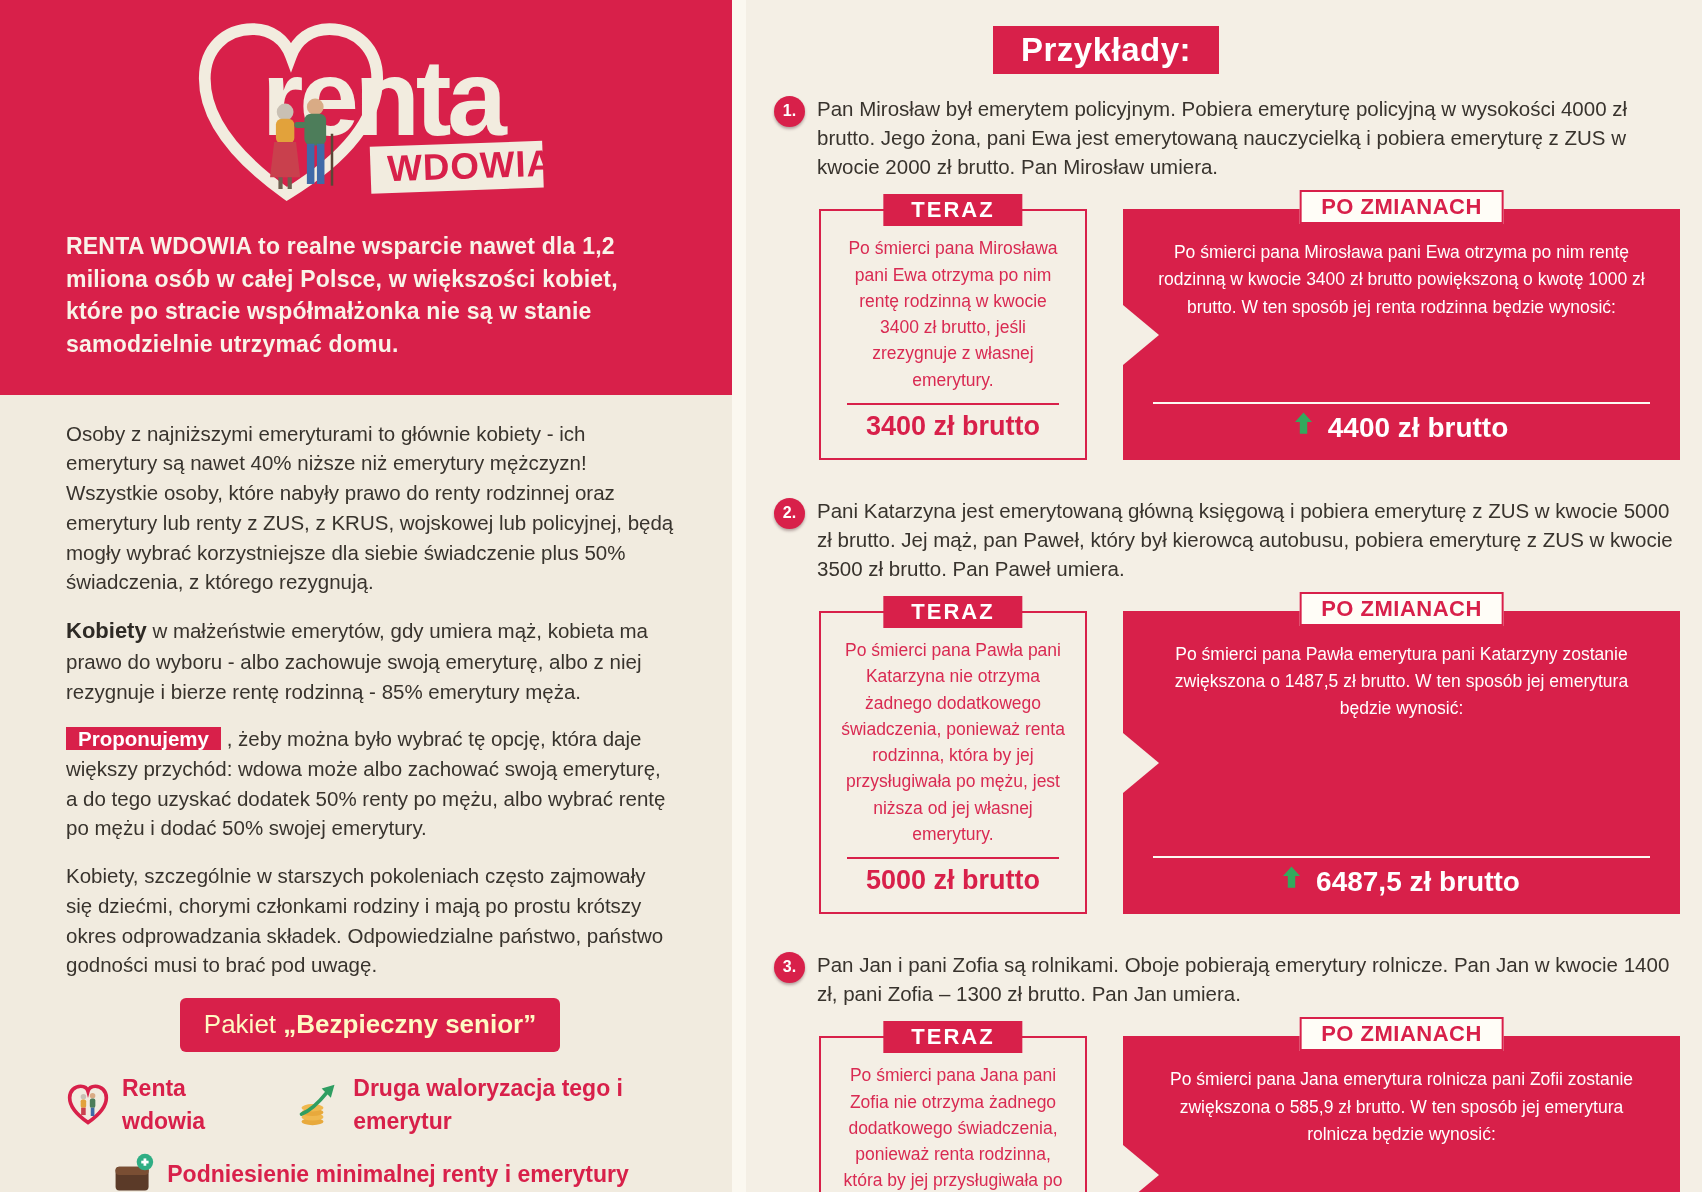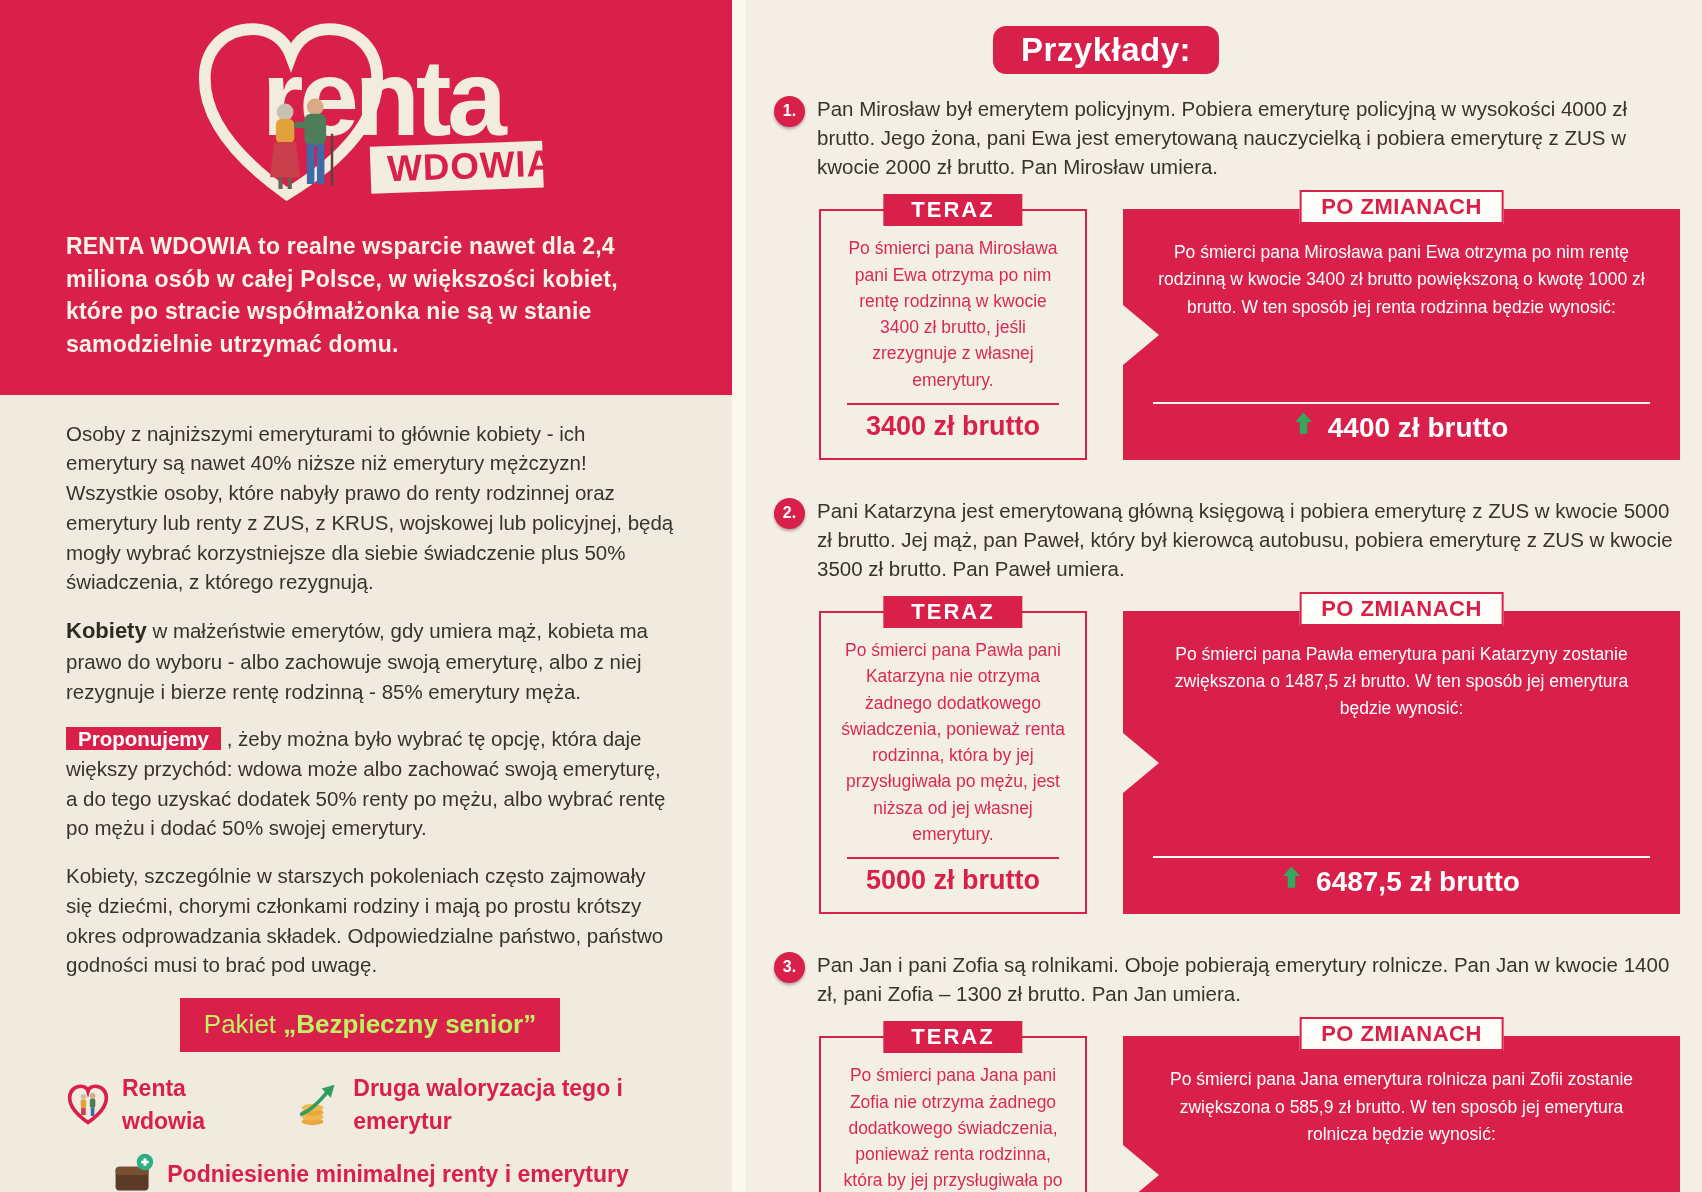--- a/index.html
+++ b/index.html
@@ -12,32 +12,32 @@
   .left-col { width:732px; background:#f1ebdf; display:flex; flex-direction:column; }
   .brand-header { background:#d8204a; padding:18px 62px 34px 66px; color:#f7f1e4; }
   .logo { display:block; margin:0 auto; }
   .intro { font-size:23px; font-weight:bold; line-height:1.42; color:#f9f3e8; margin-top:14px; letter-spacing:0.2px; }
 
   .left-body { padding:24px 58px 0 66px; color:#38332d; font-size:20.5px; line-height:1.45; }
   .left-body p { margin-bottom:18px; }
   .lead-bold { font-weight:bold; font-size:22px; color:#2e2a25; }
   .highlight { background:#d8204a; color:#ffffff; font-weight:bold; padding:0 12px; }
 
-  .pakiet-title { display:table; margin:16px auto 20px; background:#d8204a; color:#bef264; font-size:26px; padding:8px 24px; }
+  .pakiet-title { display:table; margin:16px auto 20px; background:#d8204a; color:#fef9c3; font-size:26px; padding:8px 24px;border-radius:6px; }
   .pakiet-title .reg { font-weight:normal; }
   .pakiet-title .bld { font-weight:bold; }
 
   .pakiet-rows { display:flex; flex-direction:column; gap:14px; }
   .pakiet-row { display:flex; justify-content:center; align-items:center; gap:46px; }
   .pakiet-item { display:flex; align-items:center; gap:12px; color:#d8204a; font-weight:bold; font-size:23px; }
   .pakiet-item svg { flex:0 0 auto; }
 
   
   .right-col { flex:1; margin-left:14px; background:#f4efe5; display:flex; flex-direction:column; padding:0 14px 0 28px; position:relative; }
-  .przyklady { align-self:center; transform:translateX(-125px); margin:26px 0 20px; background:#d8204a; color:#fff; font-weight:bold; font-size:33px; padding:5px 28px; letter-spacing:0.5px;border-radius:13px; }
+  .przyklady { align-self:center; transform:translateX(-125px); margin:26px 0 20px; background:#d8204a; color:#fff; font-weight:bold; font-size:33px; padding:5px 28px; letter-spacing:0.5px; }
 
   .example { margin-bottom:10px; }
   .ex-head { display:flex; gap:12px; font-size:20.5px; line-height:1.42; color:#38332d; padding-right:10px; }
   .badge { width:31px; height:31px; border-radius:50%; background:#d8204a; color:#fff; font-weight:bold; font-size:16px; display:flex; align-items:center; justify-content:center; flex:0 0 auto; margin-top:2px; box-shadow:0 2px 3px rgba(60,20,30,.35); }
 
   .case-row { display:flex; align-items:stretch; margin:28px 8px 26px 45px; }
   .now-box { width:268px; border:2px solid #d8204a; position:relative; padding:24px 18px 12px; text-align:center; display:flex; flex-direction:column; }
   .now-tab { position:absolute; top:-17px; left:50%; transform:translateX(-50%); background:#d8204a; color:#fff; font-weight:bold; font-size:22px; letter-spacing:2px; padding:3px 28px; }
   .now-text { color:#d92a52; font-size:17.5px; line-height:1.5; flex:1; }
   .now-div { border-top:2px solid #d8204a; margin:10px 8px 6px; }
@@ -81,21 +81,21 @@
           <rect x="119" y="190" width="5" height="14" fill="#6f6050"></rect>
           <circle cx="152" cy="106" r="10" fill="#d9ab85"></circle>
           <rect x="139" y="114" width="26" height="38" rx="8" fill="#4d7d5a"></rect>
           <rect x="142" y="150" width="9" height="48" fill="#3f6aa8"></rect>
           <rect x="154" y="150" width="9" height="48" fill="#3f6aa8"></rect>
           <rect x="127" y="124" width="14" height="7" rx="3" fill="#4d7d5a"></rect>
           <line x1="172" y1="138" x2="172" y2="200" stroke="#5a4636" stroke-width="3"></line>
         </g>
       </svg>
 
-      <p class="intro">RENTA WDOWIA to realne wsparcie nawet dla 2,4 miliona osób w całej Polsce, w większości kobiet, które po stracie współmałżonka nie są w stanie samodzielnie utrzymać domu.</p>
+      <p class="intro">RENTA WDOWIA to realne wsparcie nawet dla 1,2 miliona osób w całej Polsce, w większości kobiet, które po stracie współmałżonka nie są w stanie samodzielnie utrzymać domu.</p>
     </div>
 
     <div class="left-body">
       <p>Osoby z najniższymi emeryturami to głównie kobiety - ich emerytury są nawet 40% niższe niż emerytury mężczyzn! Wszystkie osoby, które nabyły prawo do renty rodzinnej oraz emerytury lub renty z ZUS, z KRUS, wojskowej lub policyjnej, będą mogły wybrać korzystniejsze dla siebie świadczenie plus 50% świadczenia, z którego rezygnują.</p>
       <p><span class="lead-bold">Kobiety</span><span> w małżeństwie emerytów, gdy umiera mąż, kobieta ma prawo do wyboru - albo zachowuje swoją emeryturę, albo z niej rezygnuje i bierze rentę rodzinną - 85% emerytury męża.</span></p>
       <p><span class="highlight">Proponujemy</span><span> , żeby można było wybrać tę opcję, która daje większy przychód: wdowa może albo zachować swoją emeryturę, a do tego uzyskać dodatek 50% renty po mężu, albo wybrać rentę po mężu i dodać 50% swojej emerytury.</span></p>
       <p>Kobiety, szczególnie w starszych pokoleniach często zajmowały się dziećmi, chorymi członkami rodziny i mają po prostu krótszy okres odprowadzania składek. Odpowiedzialne państwo, państwo godności musi to brać pod uwagę.</p>
 
       <div class="pakiet-title">
           <span class="reg">Pakiet </span>

